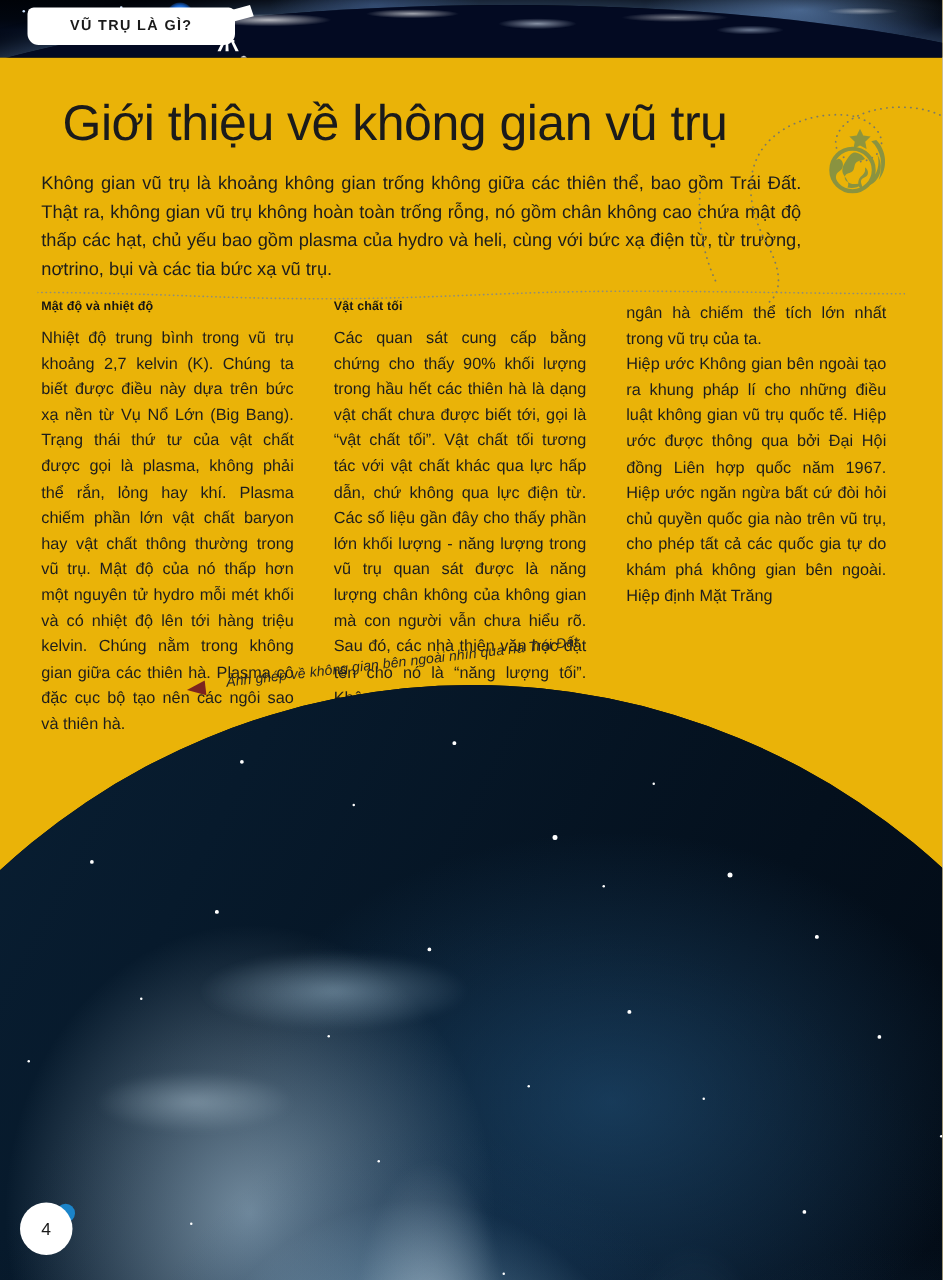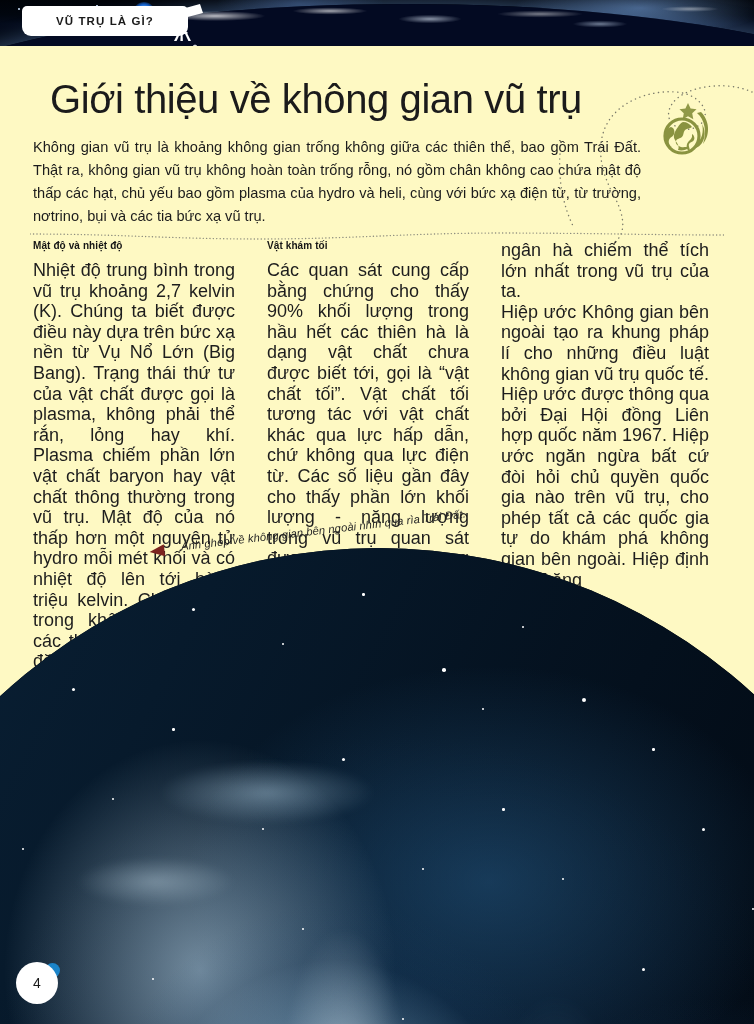--- a/index.html
+++ b/index.html
@@ -10,21 +10,21 @@
   }
   body {
     font-family: "Liberation Sans", "DejaVu Sans", sans-serif;
     -webkit-font-smoothing: antialiased;
   }
   .page {
     position: relative;
     width: 754px;
     height: 1024px;
     overflow: hidden;
-    background: #fef9c3;
+    background: #eab308;
   }
 
   
   .top-banner {
     position: absolute;
     left: 0; top: 0;
     width: 754px;
     height: 46px;
     overflow: hidden;
     background: #01030a;
@@ -171,21 +171,21 @@
   .col h3 {
     margin: 0 0 9px 0;
     font-size: 10px;
     font-weight: bold;
     color: #151515;
     letter-spacing: .1px;
   }
   .col h3.spaced { margin-top: 25px; }
   .col p {
     margin: 0;
-    font-size: 18px;
+    font-size: 13px;
     line-height: 20.6px;
     color: #1d1d1d;
     text-align: justify;
   }
 
   
   .caption-wrap {
     position: absolute;
     left: 150px; top: 536px;
     width: 420px;
@@ -346,21 +346,21 @@
   </svg>
 
   <div class="columns">
 
     <div class="col col-1">
       <h3>Mật độ và nhiệt độ</h3>
       <p>Nhiệt độ trung bình trong vũ trụ khoảng 2,7 kelvin (K). Chúng ta biết được điều này dựa trên bức xạ nền từ Vụ Nổ Lớn (Big Bang). Trạng thái thứ tư của vật chất được gọi là plasma, không phải thể rắn, lỏng hay khí. Plasma chiếm phần lớn vật chất baryon hay vật chất thông thường trong vũ trụ. Mật độ của nó thấp hơn một nguyên tử hydro mỗi mét khối và có nhiệt độ lên tới hàng triệu kelvin. Chúng nằm trong không gian giữa các thiên hà. Plasma cô đặc cục bộ tạo nên các ngôi sao và thiên hà.</p>
     </div>
 
     <div class="col col-2">
-      <h3>Vật khám tối</h3>
+      <h3>Vật chất tối</h3>
       <p>Các quan sát cung cấp bằng chứng cho thấy 90% khối lượng trong hầu hết các thiên hà là dạng vật chất chưa được biết tới, gọi là “vật chất tối”. Vật chất tối tương tác với vật chất khác qua lực hấp dẫn, chứ không qua lực điện từ. Các số liệu gần đây cho thấy phần lớn khối lượng - năng lượng trong vũ trụ quan sát được là năng lượng chân không của không gian mà con người vẫn chưa hiểu rõ. Sau đó, các nhà thiên văn học đặt tên cho nó là “năng lượng tối”. Không gian liên</p>
     </div>
 
     <div class="col col-3">
       <p>ngân hà chiếm thể tích lớn nhất trong vũ trụ của ta.</p>
       <p>Hiệp ước Không gian bên ngoài tạo ra khung pháp lí cho những điều luật không gian vũ trụ quốc tế. Hiệp ước được thông qua bởi Đại Hội đồng Liên hợp quốc năm 1967. Hiệp ước ngăn ngừa bất cứ đòi hỏi chủ quyền quốc gia nào trên vũ trụ, cho phép tất cả các quốc gia tự do khám phá không gian bên ngoài. Hiệp định Mặt Trăng</p>
     </div>
 
   </div>
 

